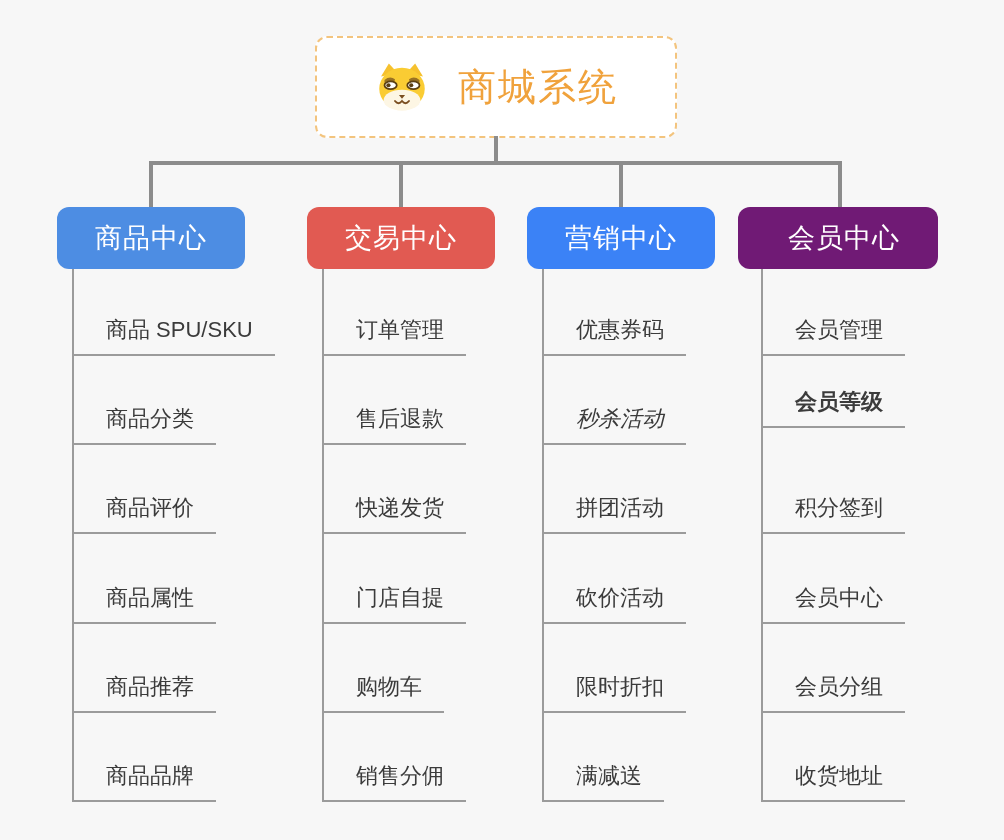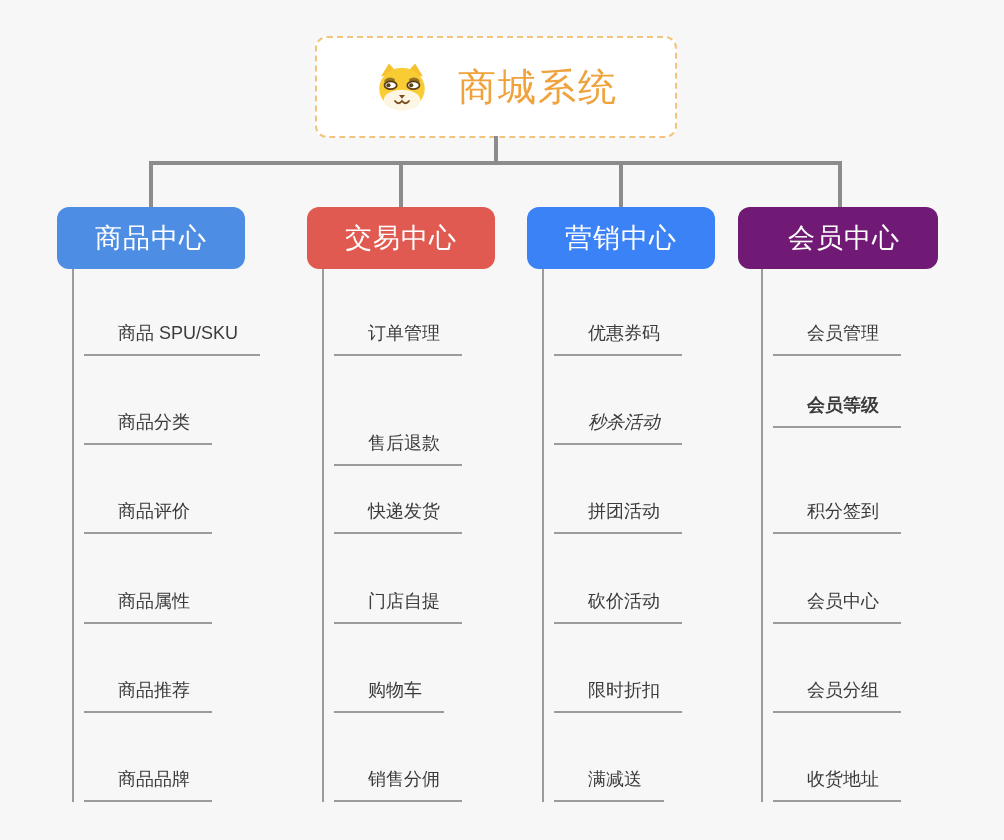--- a/index.html
+++ b/index.html
@@ -29,23 +29,22 @@
   }
 
   
   .trunk { position:absolute; width:2px; background:#9B9B9B; top:269px; }
 
   
   .item {
     position:absolute; height:42px; box-sizing:border-box;
     display:flex; align-items:flex-end;
     border-bottom:2px solid #9B9B9B;
-    font-size:18px; color:#3B3B3B; white-space:nowrap;
+    font-size:22px; color:#3B3B3B; white-space:nowrap;
     padding:0 22px 9px 34px;
-    margin-left:12px;
   }
 </style>
 </head>
 <body>
 
 <div class="canvas">
 
   <div class="root-node">
     <span class="root-icon">
       <svg width="56" height="50" viewBox="0 0 64 56" xmlns="http://www.w3.org/2000/svg">
@@ -80,21 +79,21 @@
       <div class="item" style="left: 72px; top: 492px;">商品评价</div>
       <div class="item" style="left: 72px; top: 582px;">商品属性</div>
       <div class="item" style="left: 72px; top: 671px;">商品推荐</div>
       <div class="item" style="left: 72px; top: 760px;">商品品牌</div>
       <div class="line drop" style="left: 399px;"></div>
       <div class="branch-box" style="left: 307px; background: rgb(225, 90, 82);">
         <span>交易中心</span>
       </div>
       <div class="trunk" style="left: 322px; height: 533px;"></div>
       <div class="item" style="left: 322px; top: 314px;">订单管理</div>
-      <div class="item" style="left: 322px; top: 424px;">售后退款</div>
+      <div class="item" style="left: 322px; top: 403px;">售后退款</div>
       <div class="item" style="left: 322px; top: 492px;">快递发货</div>
       <div class="item" style="left: 322px; top: 582px;">门店自提</div>
       <div class="item" style="left: 322px; top: 671px;">购物车</div>
       <div class="item" style="left: 322px; top: 760px;">销售分佣</div>
       <div class="line drop" style="left: 619px;"></div>
       <div class="branch-box" style="left: 527px; background: #3b82f6;">
         <span>营销中心</span>
       </div>
       <div class="trunk" style="left: 542px; height: 533px;"></div>
       <div class="item" style="left: 542px; top: 314px;">优惠券码</div>

